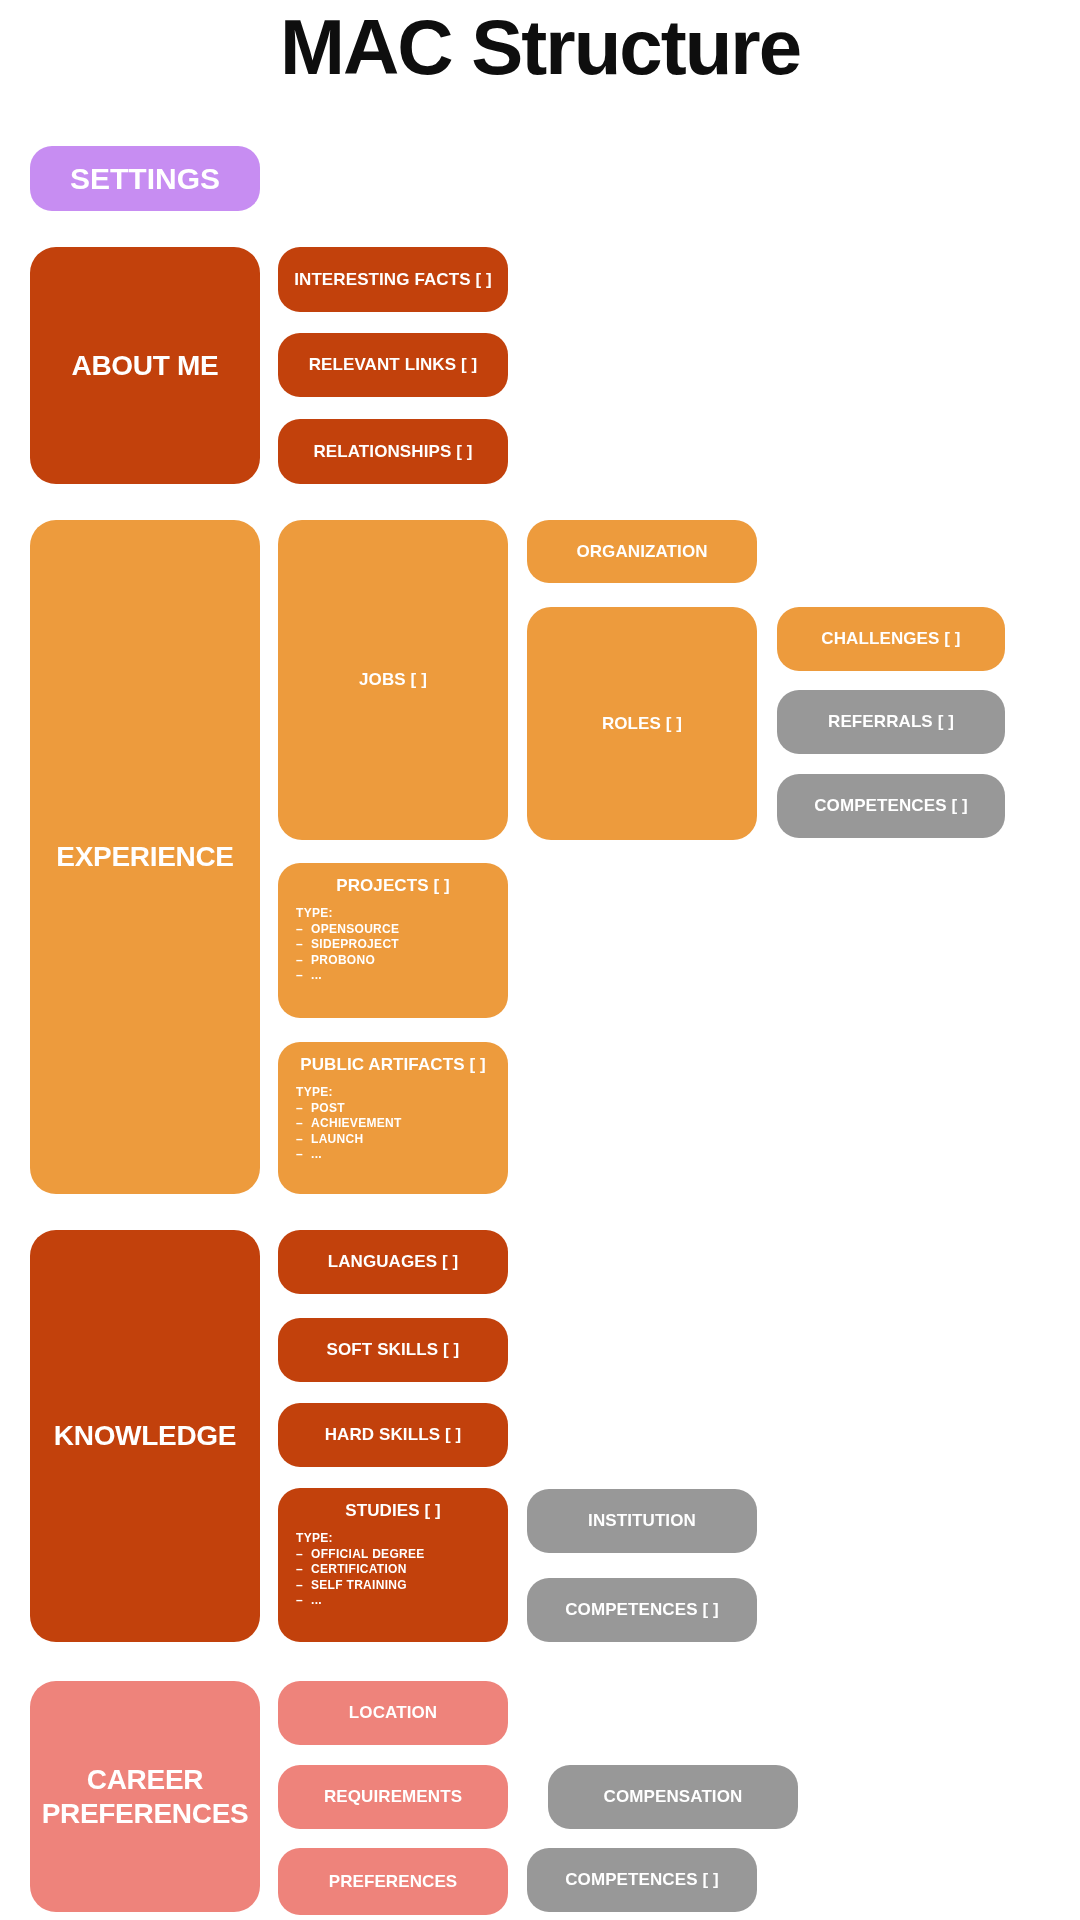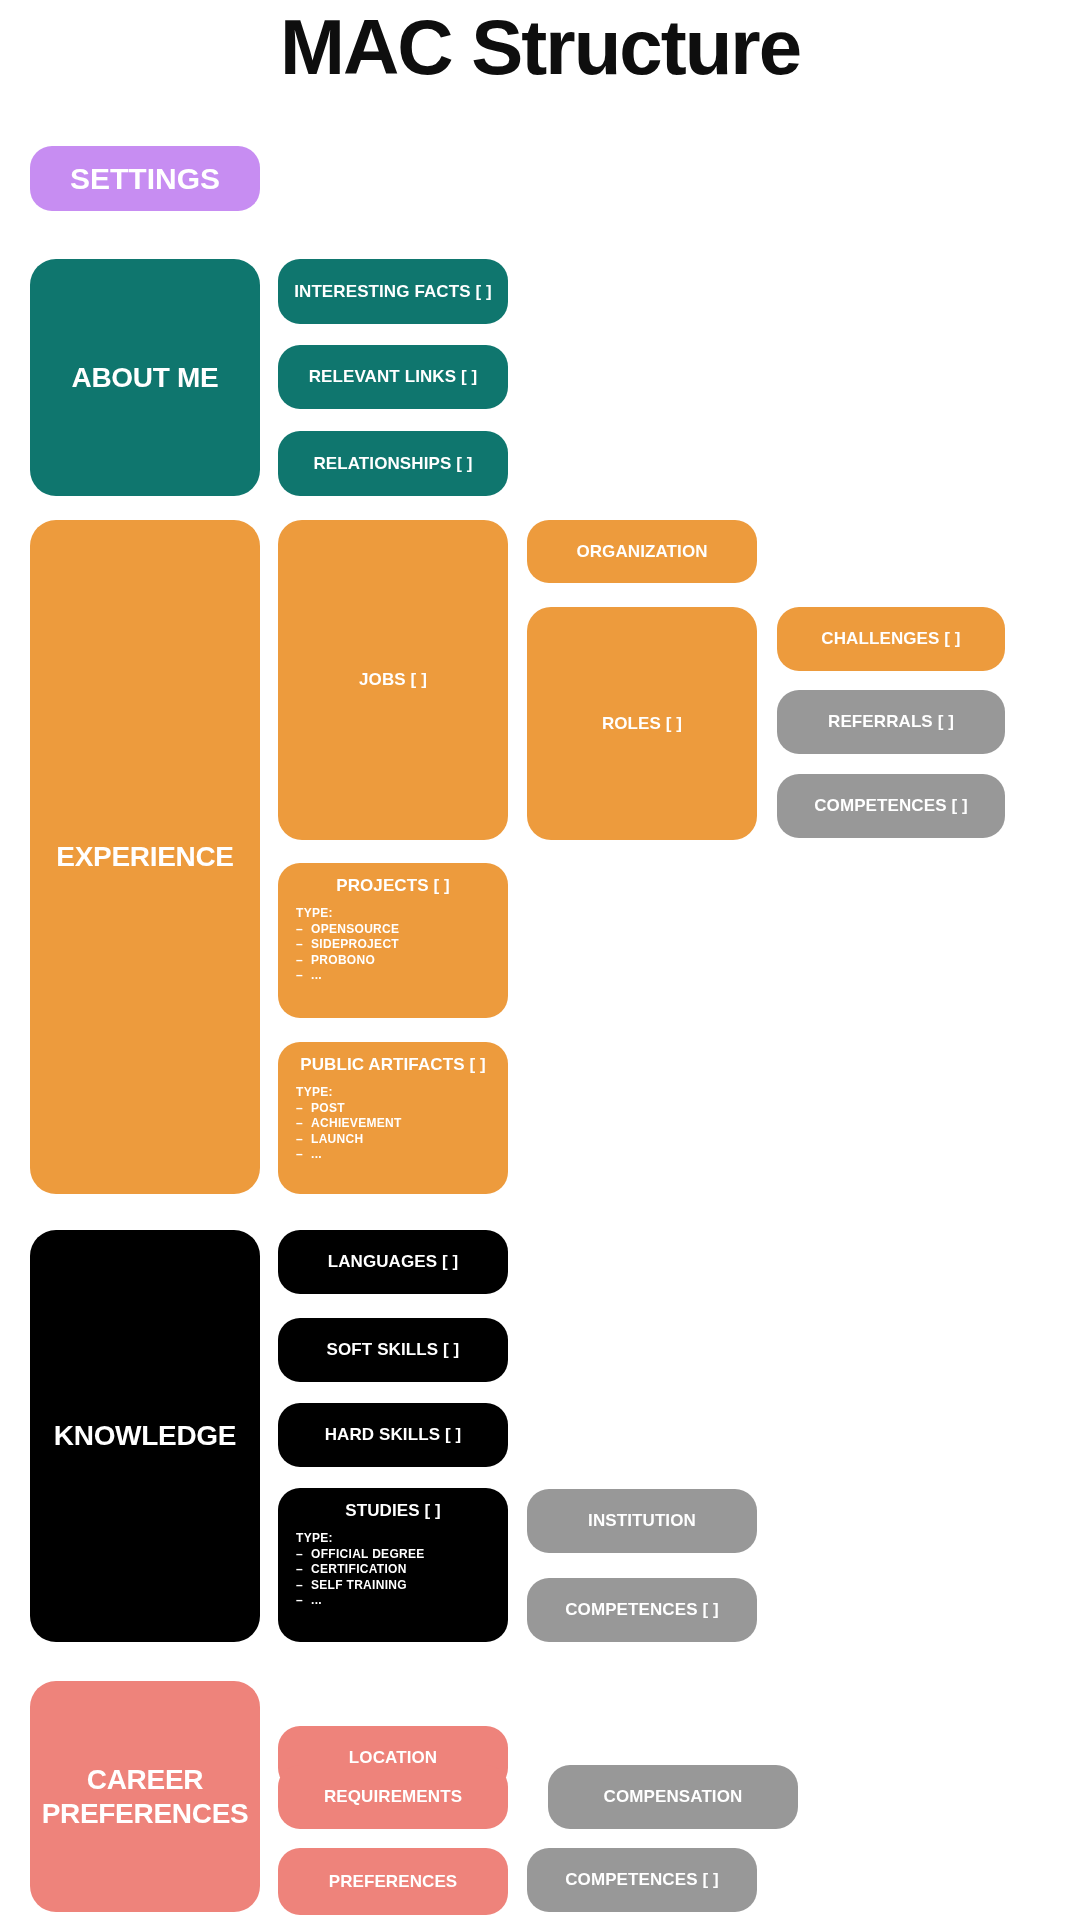--- a/index.html
+++ b/index.html
@@ -53,23 +53,23 @@
   .type-block {
     margin-top: 10px;
     padding-left: 6px;
     text-align: left;
     font-size: 12px;
     letter-spacing: 0.3px;
     line-height: 15.5px;
   }
   .type-item::before { content: "–"; display: inline-block; width: 15px; }
   .c-purple { background: #c78df2; }
-  .c-blue   { background: #0f766e; margin-top: 12px; }
+  .c-blue   { background: #c2410c; }
   .c-orange { background: #ed9b3d; }
-  .c-green  { background: #000000; }
+  .c-green  { background: #c2410c; }
   .c-red    { background: #ee837b; }
   .c-gray   { background: #989898; }
 </style>
 </head>
 <body>
 
 <div class="canvas">
 
   <h1 class="page-title">MAC Structure</h1>
 
@@ -161,21 +161,21 @@
   <div class="box c-gray small" style="left:527px; top:1489px; width:230px; height:64px;">
     <span class="lbl">INSTITUTION</span>
   </div>
   <div class="box c-gray small" style="left:527px; top:1578px; width:230px; height:64px;">
     <span class="lbl">COMPETENCES [ ]</span>
   </div>
 
   <div class="box c-red lvl1" style="left:30px; top:1681px; width:230px; height:231px;">
     <span class="lbl">CAREER PREFERENCES</span>
   </div>
-  <div class="box c-red small" style="left:278px; top:1681px; width:230px; height:64px;margin-top:45px;">
+  <div class="box c-red small" style="left:278px; top:1681px; width:230px; height:64px;">
     <span class="lbl">LOCATION</span>
   </div>
   <div class="box c-red small" style="left:278px; top:1765px; width:230px; height:64px;">
     <span class="lbl">REQUIREMENTS</span>
   </div>
   <div class="box c-red small" style="left:278px; top:1848px; width:230px; height:67px;">
     <span class="lbl">PREFERENCES</span>
   </div>
   <div class="box c-gray small" style="left:548px; top:1765px; width:250px; height:64px;">
     <span class="lbl">COMPENSATION</span>

